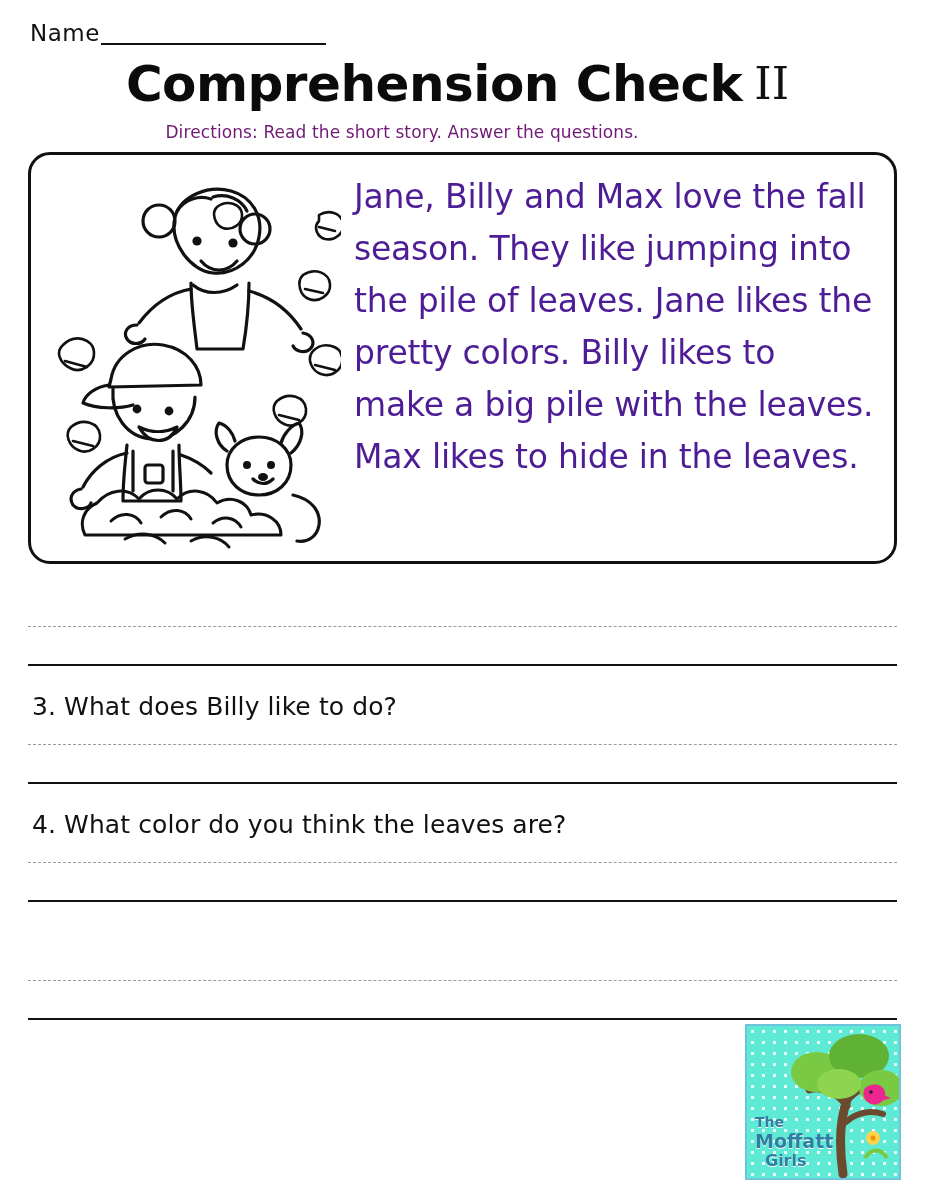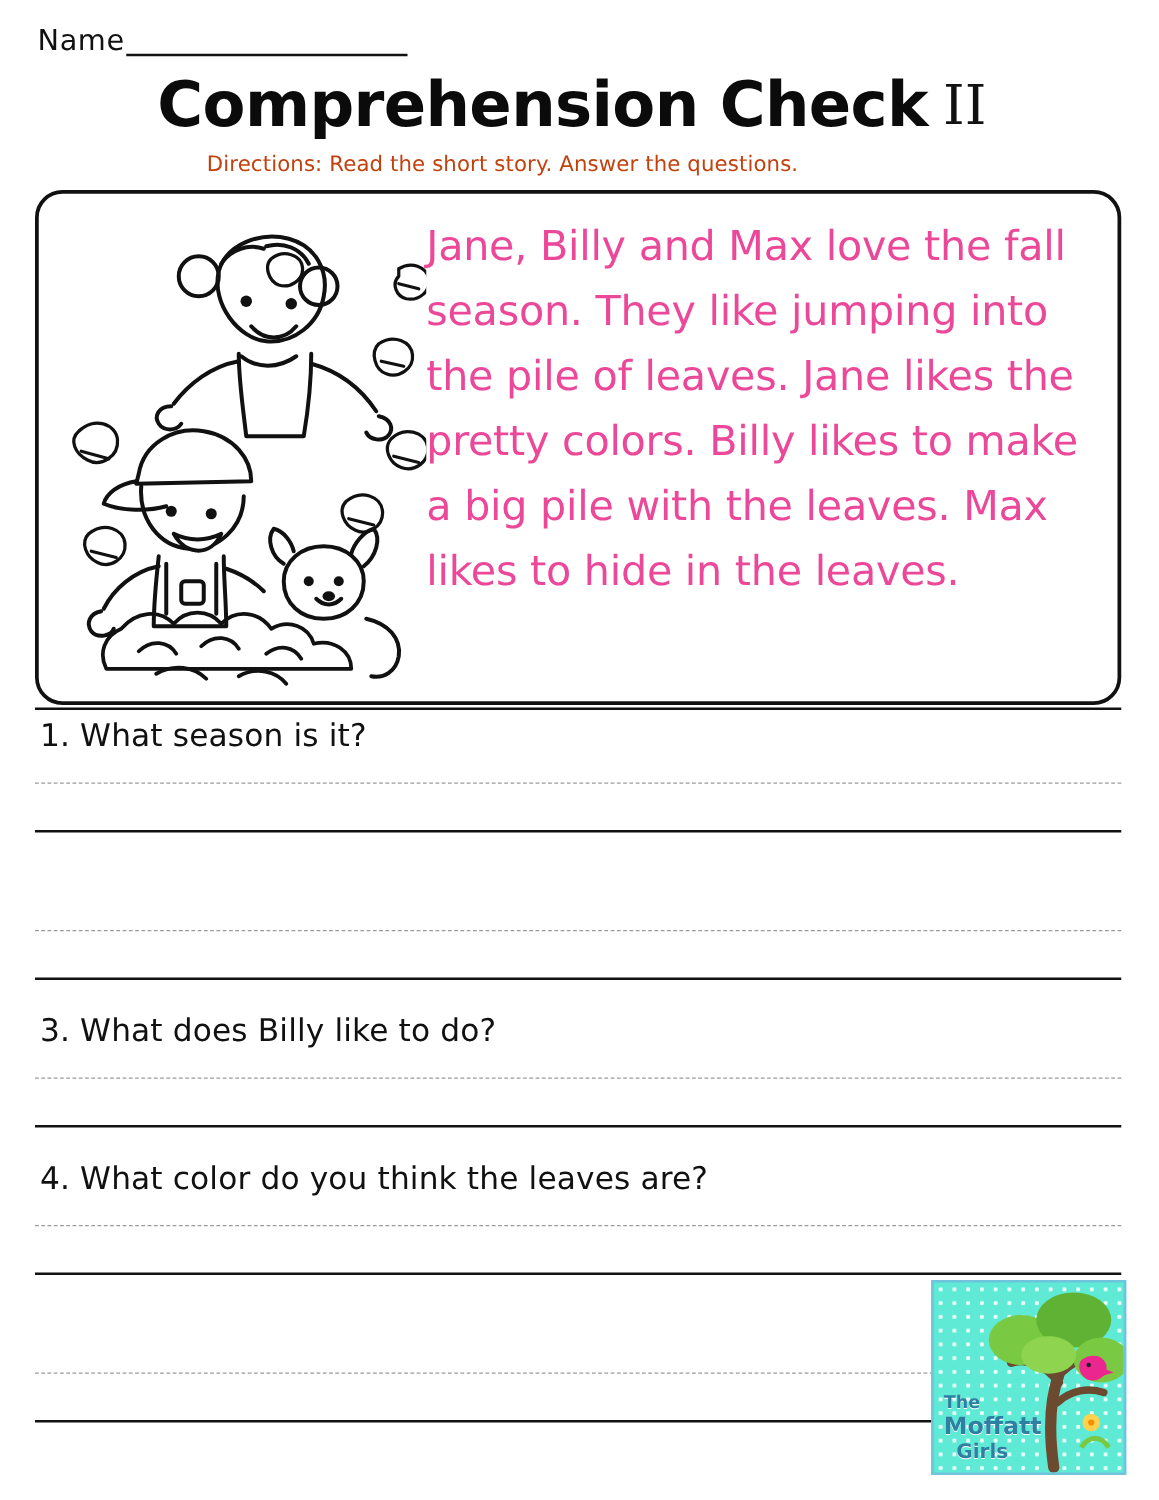--- a/index.html
+++ b/index.html
@@ -69,21 +69,21 @@
     margin-left: 12px;
     vertical-align: 2px;
   }
   .directions {
     position: absolute;
     top: 122px;
     left: 0;
     width: 804px;
     text-align: center;
     font-size: 17px;
-    color: #c2410c;
+    color: #701a75;
     letter-spacing: 0.1px;
   }
 
   
   .story-box {
     position: absolute;
     left: 28px;
     top: 152px;
     width: 869px;
     height: 412px;
@@ -102,24 +102,25 @@
   .illustration {
     width: 300px;
     flex: 0 0 300px;
     position: relative;
   }
   .story-text {
     flex: 1 1 auto;
     font-family: "DejaVu Sans", sans-serif;
     font-size: 33px;
     line-height: 52px;
-    color: #ec4899;
+    color: #4c1d95;
     padding-top: 6px;
     padding-right: 6px;
     letter-spacing: -0.2px;
+    margin-left: 13px;
   }
 
   
   .questions {
     position: absolute;
     left: 28px;
     top: 566px;
     width: 869px;
   }
   .q-block {
@@ -286,26 +287,20 @@
             </g>
           </g>
         </svg>
       </div>
       <div class="story-text">Jane, Billy and Max love the fall season. They like jumping into the pile of leaves. Jane likes the pretty colors. Billy likes to make a big pile with the leaves. Max likes to hide in the leaves.</div>
     </div>
   </div>
 
   <div class="questions">
 
-    <div class="q-block">
-      <div class="rule-solid r-top"></div>
-      <div class="q-text">1. What season is it?</div>
-      <div class="rule-dashed r-mid"></div>
-      <div class="rule-solid r-bot"></div>
-    </div>
 
     <div class="q-block">
       <div class="rule-dashed r-mid"></div>
       <div class="rule-solid r-bot"></div>
     </div>
 
     <div class="q-block">
       <div class="q-text">3. What does Billy like to do?</div>
       <div class="rule-dashed r-mid"></div>
       <div class="rule-solid r-bot"></div>

